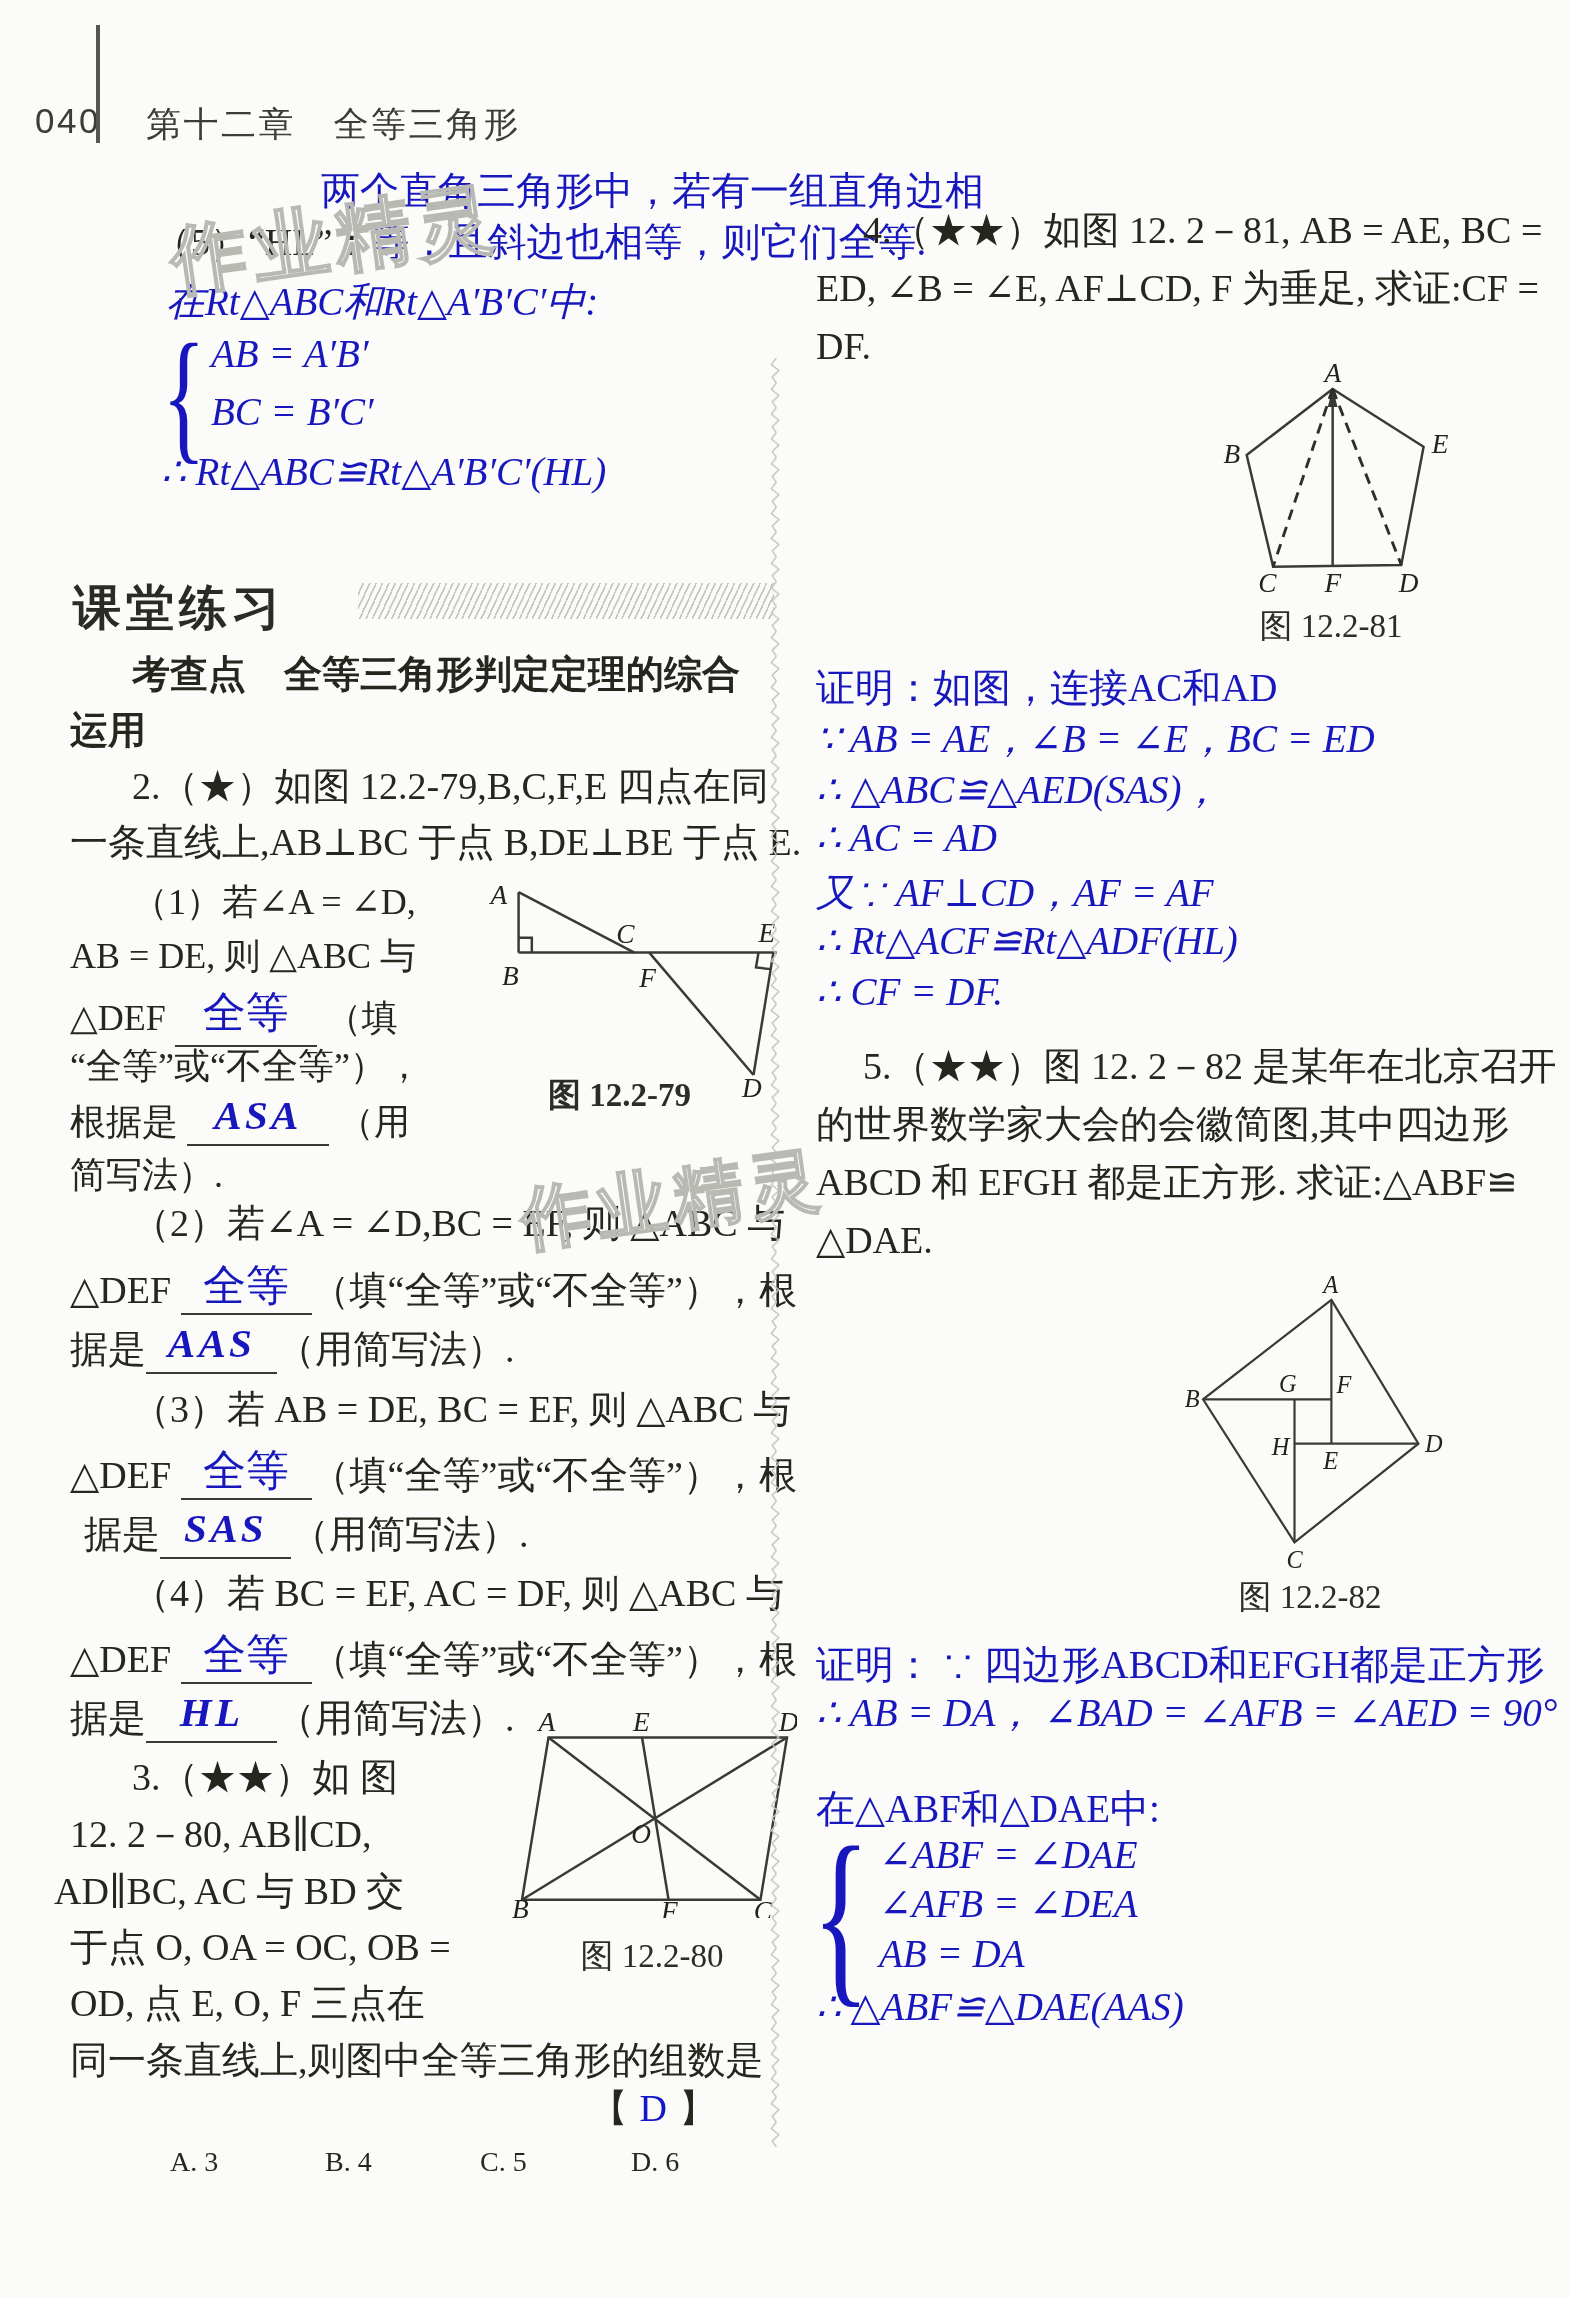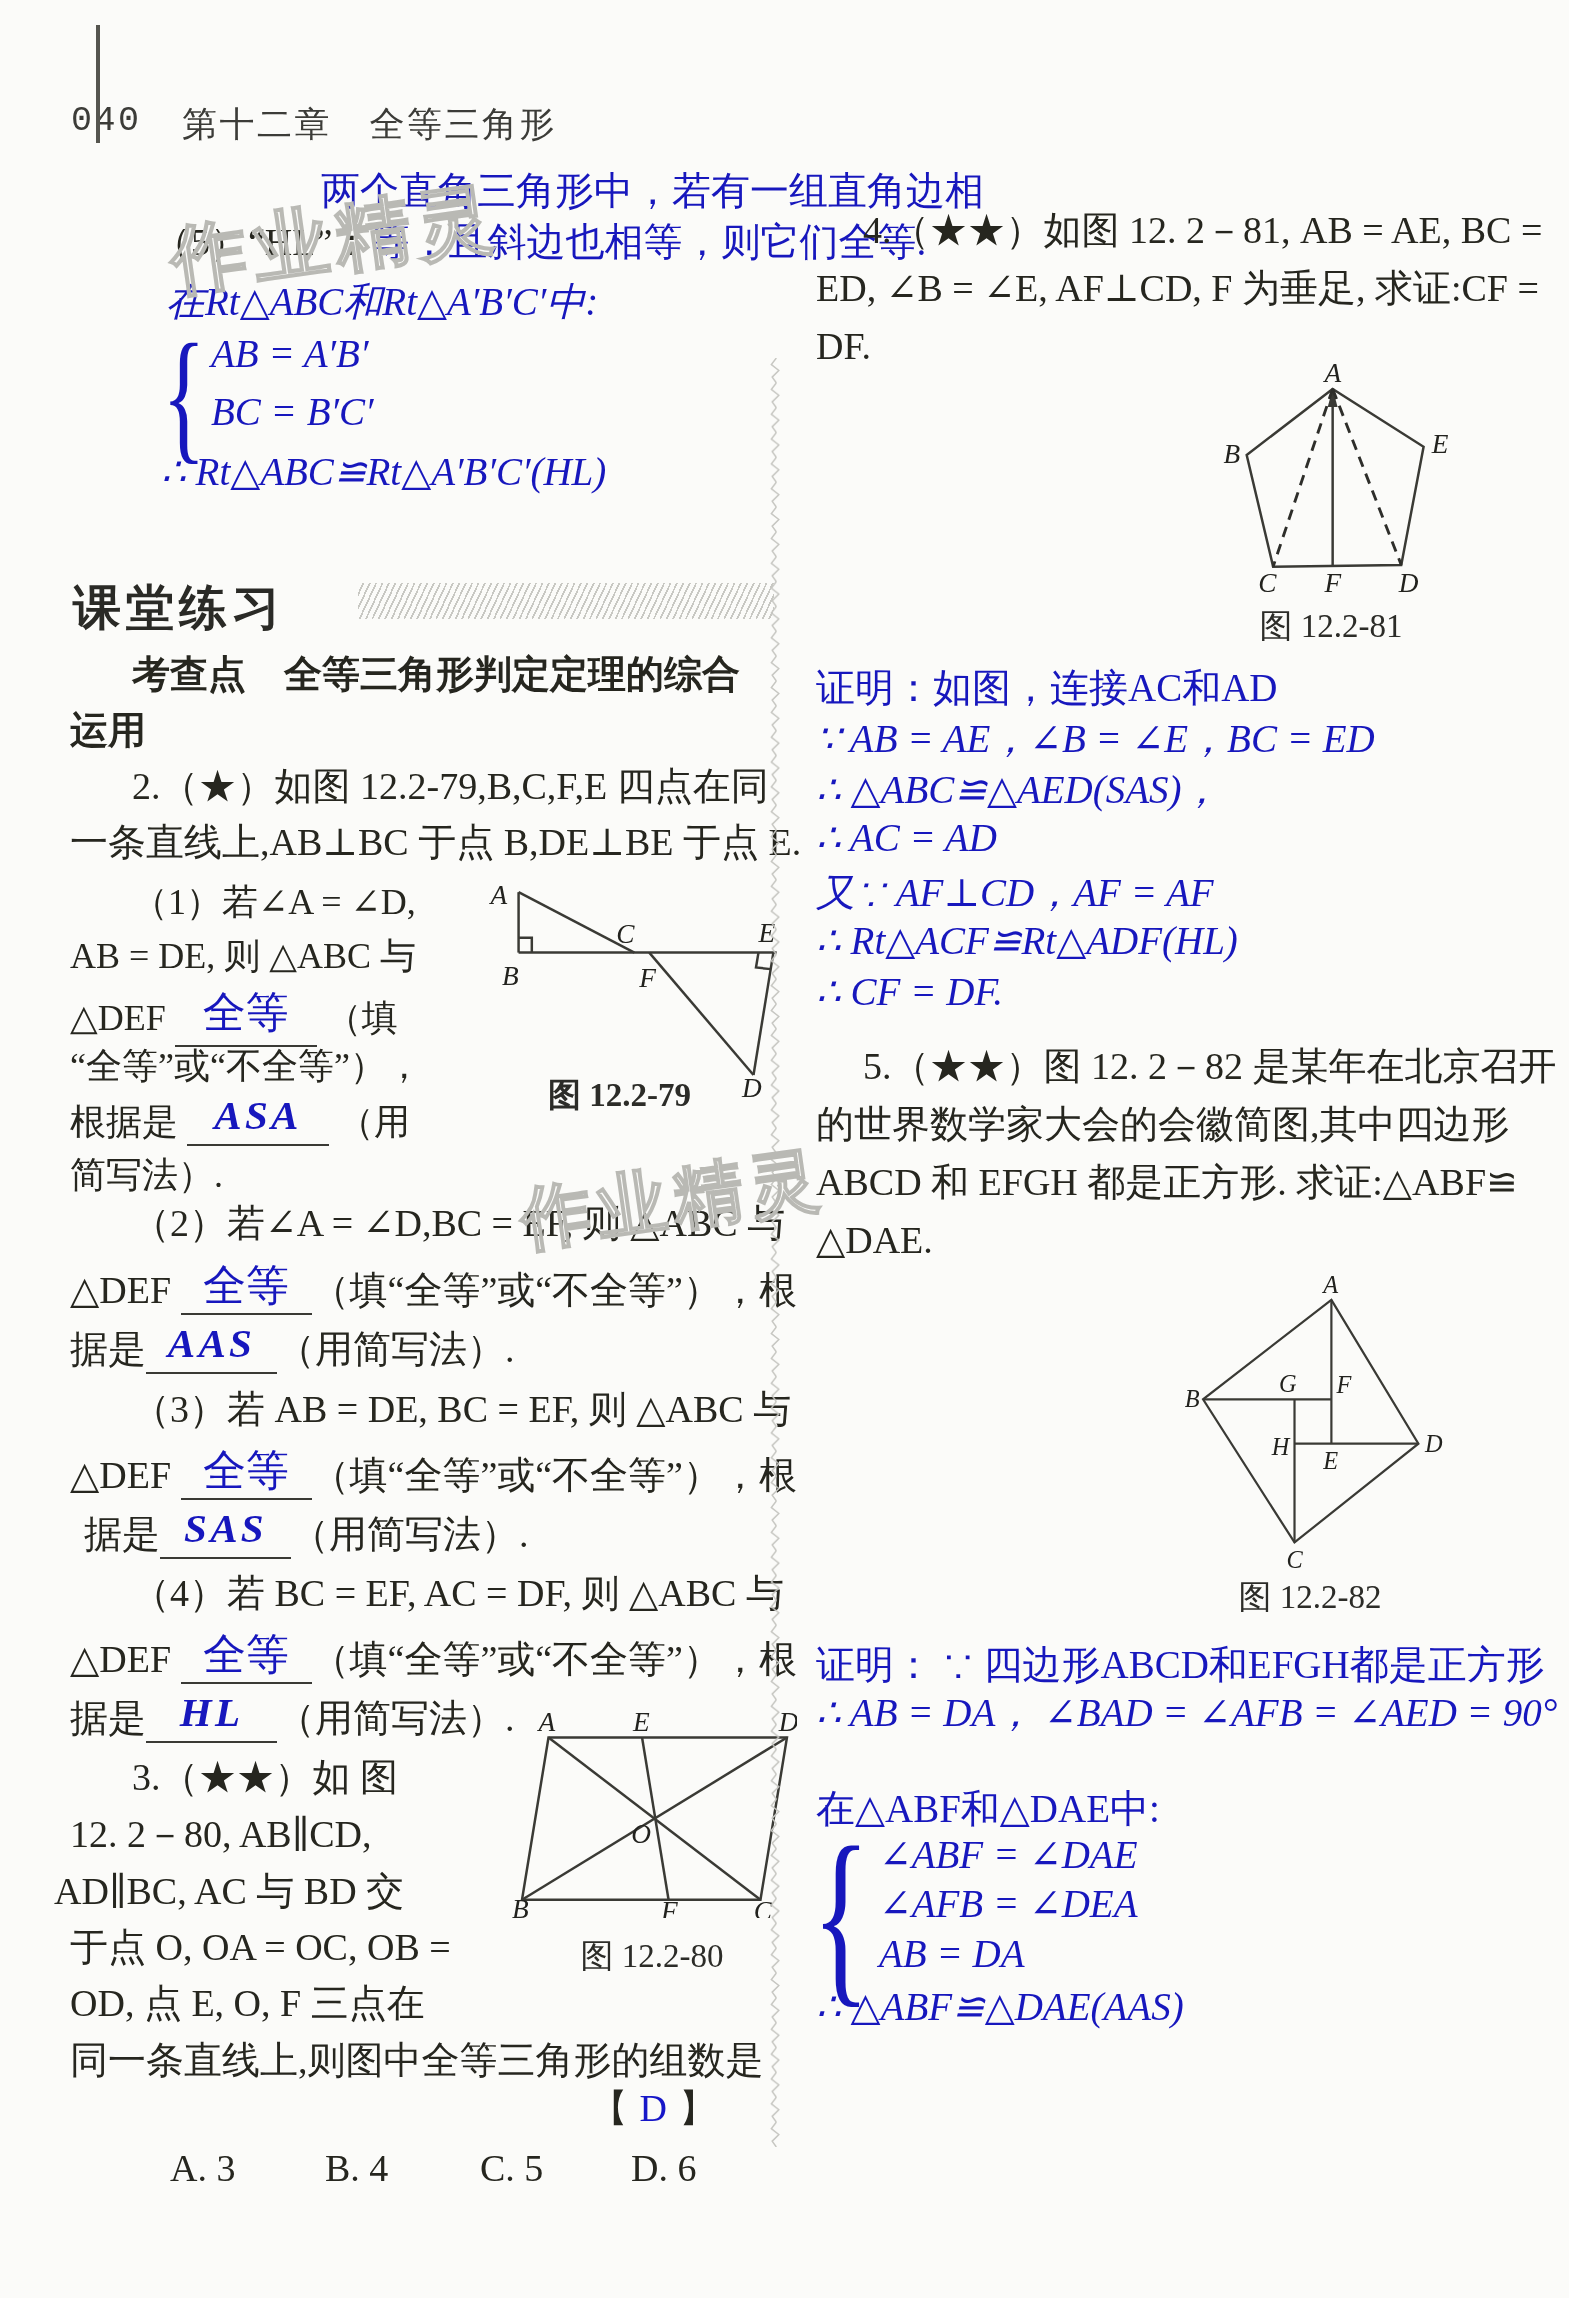--- a/index.html
+++ b/index.html
@@ -3,35 +3,35 @@
 <meta charset="utf-8">
 <style>
   html,body{margin:0;padding:0;background:#ffffff;}
   .sheet{position:relative;width:1592px;height:2319px;background:#fbfbf9;overflow:hidden;
          font-family:"Liberation Serif","DejaVu Serif",serif;color:#26261f;}
   .edge-r{position:absolute;right:0;top:0;width:23px;height:100%;background:#ffffff;}
   .edge-b{position:absolute;left:0;bottom:0;width:100%;height:21.5px;background:#ffffff;}
   .abs{position:absolute;white-space:nowrap;}
   .t{font-size:38px;line-height:1.15;}
   .tsm{font-size:36px;}
-  .hdr{font-size:35px;color:#3c3c38;letter-spacing:2.5px;font-family:Liberation Mono, monospace;margin-left:36px;}
+  .hdr{font-size:35px;color:#3c3c38;letter-spacing:2.5px;font-family:Liberation Sans, sans-serif;}
   .vbar{position:absolute;width:4.1px;background:#55554f;}
   .hand{font-size:39px;color:#1717bd;}
   .brace{position:absolute;color:#1717bd;font-weight:400;transform:scaleX(.62);transform-origin:left center;line-height:1;}
   .sect{font-size:48px;font-weight:bold;color:#2a2a26;font-family:"Liberation Sans","DejaVu Sans",sans-serif;letter-spacing:5px;}
   .hatch{position:absolute;background:repeating-linear-gradient(115deg,rgba(0,0,0,0) 0 4.1px,#c8c8c3 4.1px 5.8px);}
   .bold{font-weight:bold;font-family:"Liberation Sans","DejaVu Sans",sans-serif;}
   .fill{display:inline-block;border-bottom:2.5px solid #3a3a35;text-align:center;vertical-align:baseline;}
   .ans{color:#1717bd;font-size:43px;position:relative;top:-3.3px;}
   .ansl{color:#1717bd;font-size:41px;font-style:italic;font-weight:bold;position:relative;top:-5px;letter-spacing:3.3px;}
   .cap{font-size:33px;text-align:center;color:#2c2c28;}
   .wm{position:absolute;font-size:76px;font-weight:bold;letter-spacing:6.6px;color:rgba(255,255,255,0);
       -webkit-text-stroke:1.7px #b9b9b4;font-family:"Liberation Sans","DejaVu Sans",sans-serif;z-index:3;}
   .ansd{color:#1616c8;}
-  .opt{font-size:38px;}
+  .opt{font-size:28px;}
   svg text{font-size:33px;font-style:italic;font-family:"Liberation Serif","DejaVu Serif",serif;fill:#22221e;}
   svg .ln{stroke:#3a3a35;stroke-width:3;fill:none;}
   svg .dash{stroke:#2e2e2a;stroke-width:3.5;fill:none;stroke-dasharray:13 9;}
 </style>
 </head>
 <body>
 
 <div class="sheet">
   <div class="edge-r"></div>
   <div class="edge-b"></div>

